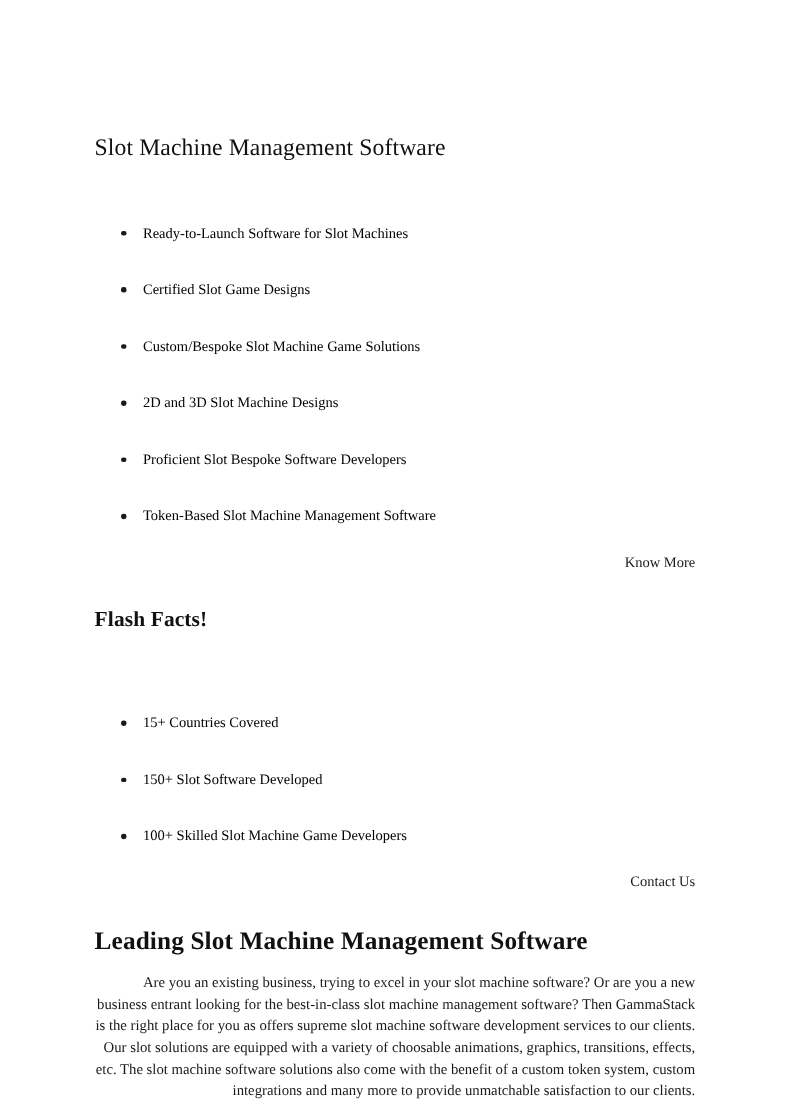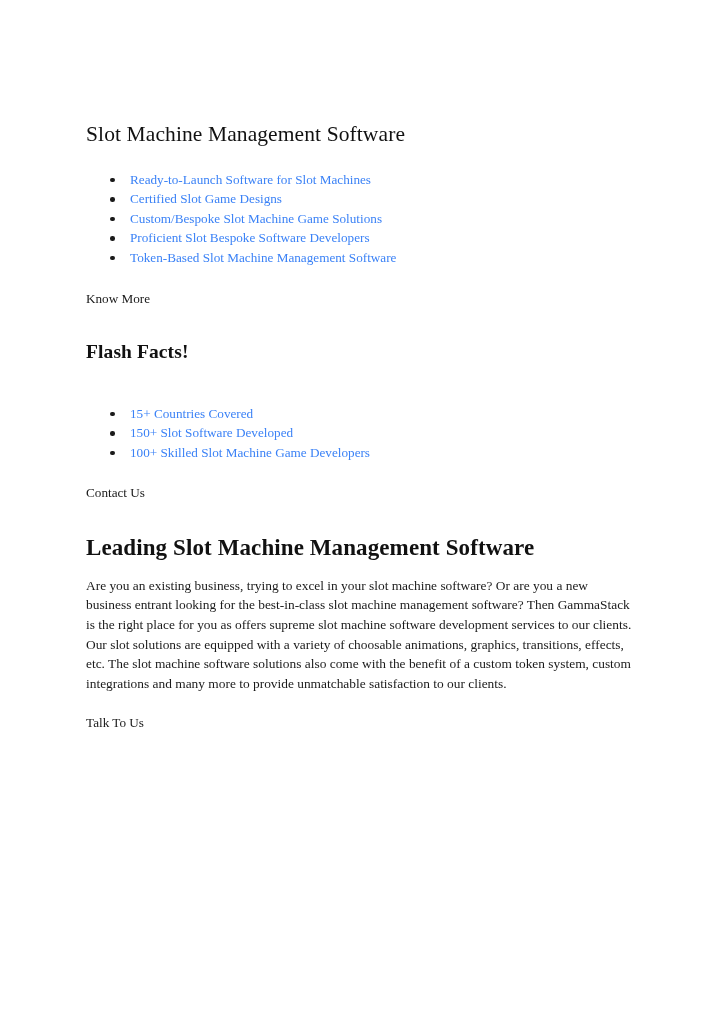--- a/index.html
+++ b/index.html
@@ -52,49 +52,50 @@
   ul.bullets {
     list-style: none;
     margin: 0;
     padding: 0;
   }
   ul.bullets li {
     position: relative;
     padding-left: 44px;
     font-size: 13.2px;
     line-height: 19.5px;
-    color: #3b82f6;
+    color: #000000;
+    margin-top: 32px;
   }
   ul.bullets li::before {
     content: "";
     position: absolute;
     left: 24px;
     top: 8px;
     width: 4.5px;
     height: 4.5px;
     border-radius: 50%;
     background: #1a1a1a;
   }
 
   
   .cta {
-    text-align: left;
+    text-align: right;
     font-size: 13.2px;
     line-height: 19px;
     color: #1a1a1a;
     width: 546px;
   }
 
   
   .body-copy {
     font-size: 13.4px;
     line-height: 19.6px;
     margin: 0;
     color: #1a1a1a;
-    text-align: left;
+    text-align: right;
   }
 
   
   .sp-h-to-list { height: 22px; }
   .sp-list-to-cta { height: 22px; }
   .sp-cta-to-h { height: 32px; }
   .sp-h-to-list-wide { height: 40px; }
   .sp-list-to-cta2 { height: 21px; }
   .sp-cta-to-h2 { height: 32px; }
   .sp-h-to-para { height: 14px; }
@@ -111,20 +112,23 @@
 
   <ul class="bullets">
     <li>
       <span>Ready-to-Launch Software for Slot Machines</span>
     </li>
     <li>
       <span>Certified Slot Game Designs</span>
     </li>
     <li>
       <span>Custom/Bespoke Slot Machine Game Solutions</span>
+    </li>
+    <li>
+      <span>2D and 3D Slot Machine Designs</span>
     </li>
     <li>
       <span>Proficient Slot Bespoke Software Developers</span>
     </li>
     <li>
       <span>Token-Based Slot Machine Management Software</span>
     </li>
   </ul>
 
   <div class="sp-list-to-cta"></div>

